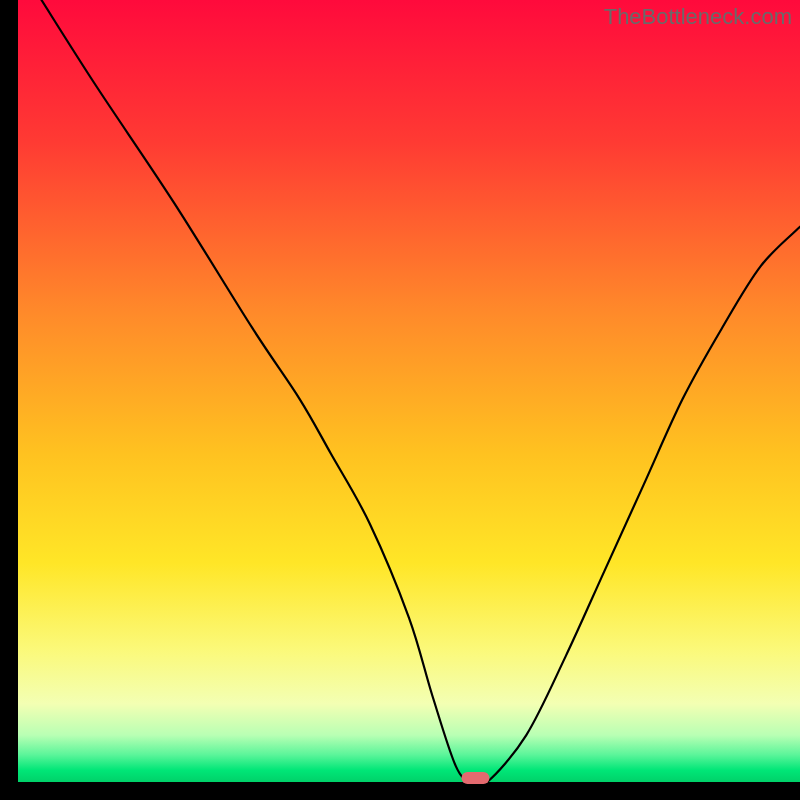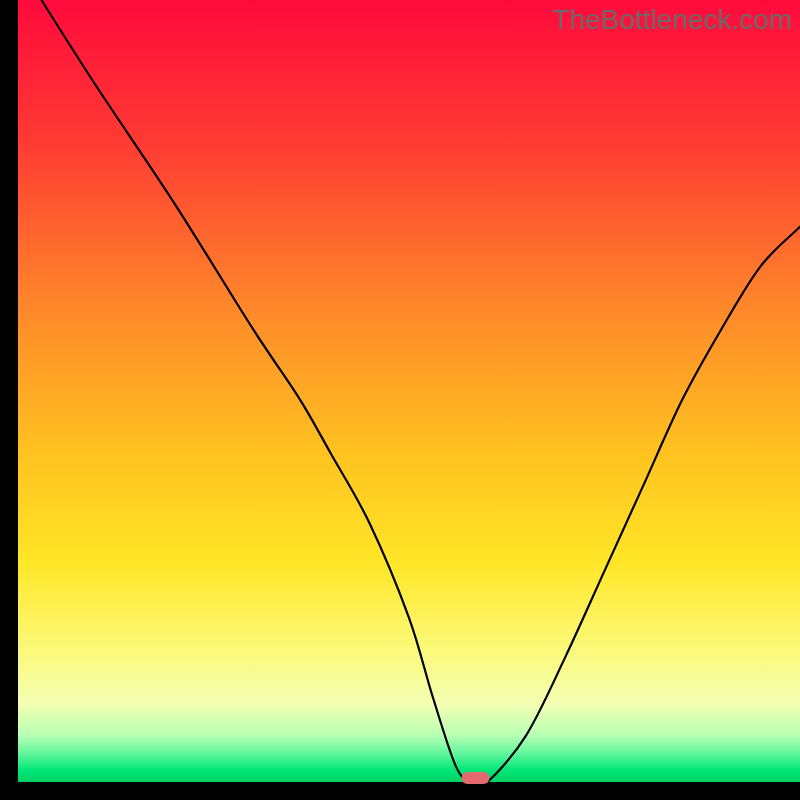--- a/index.html
+++ b/index.html
@@ -9,21 +9,21 @@
     height: 800px;
     background: #000;
     font-family: Arial, Helvetica, sans-serif;
     overflow: hidden;
   }
   .watermark {
     position: absolute;
     top: 4px;
     right: 8px;
     color: #6a6a6a;
-    font-size: 28px;
+    font-size: 22px;
     font-weight: 500;
     z-index: 100;
   }
   .stage {
     position: absolute;
     left: 0; top: 0;
     width: 800px;
     height: 800px;
   }
   svg {

